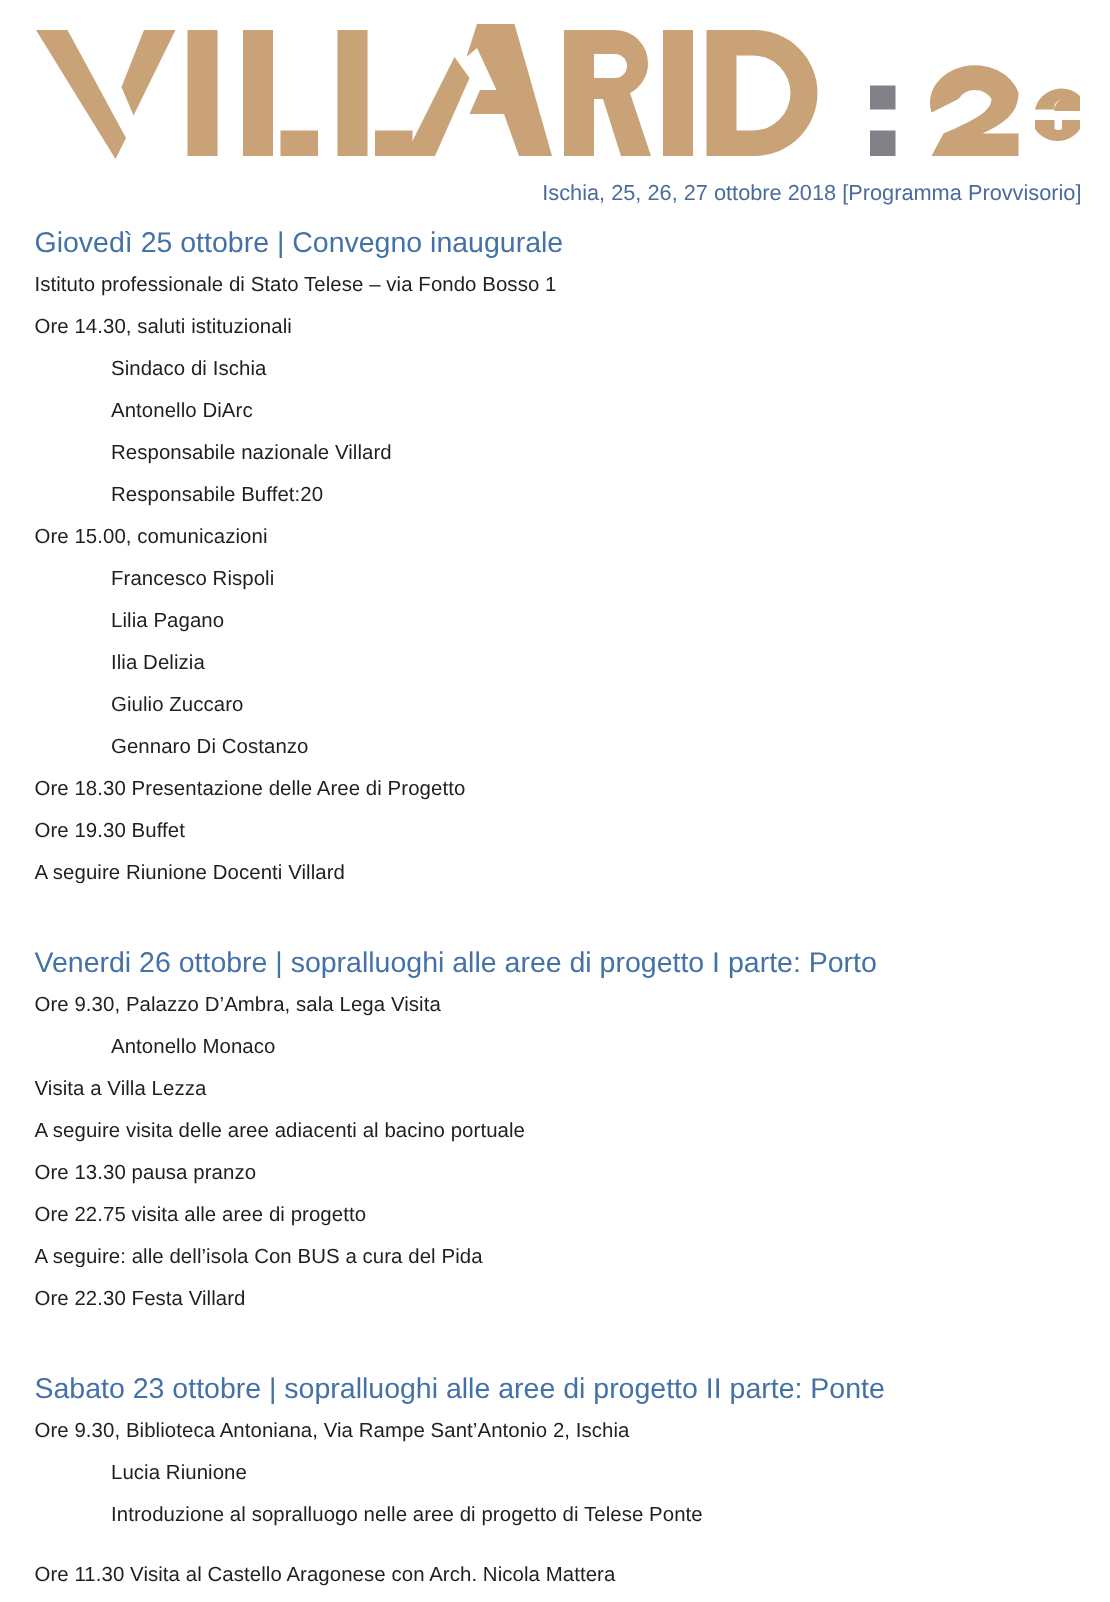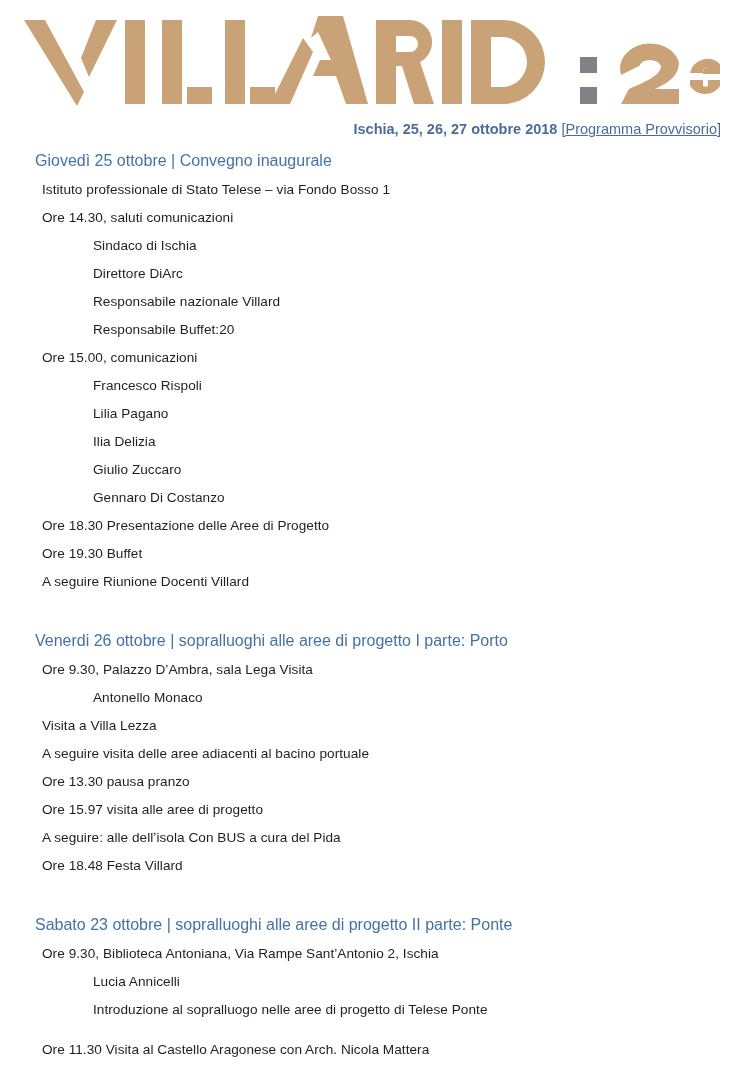--- a/index.html
+++ b/index.html
@@ -9,29 +9,29 @@
       color: #1a1a1a;
     }
     .logo {
       position: absolute; left: 22px; top: 16px; width: 700px; height: 92px;
     }
     .subtitle {
       position: absolute; right: 19px; top: 121px;
       font-size: 14.5px; white-space: nowrap; color: #4a6b9b;
       font-family: "Liberation Sans", sans-serif;
     }
-    .subtitle .bold { font-weight: bold; padding-left: 12px; }
-    .subtitle .light { font-weight: normal; text-decoration: underline; }
+    .subtitle .bold { font-weight: normal; padding-left: 12px; }
+    .subtitle .light { font-weight: normal; }
     .line {
       position: absolute; left: 23px; font-size: 13.6px; white-space: nowrap;
-      color: #1f1f1f; letter-spacing: 0.05px; margin-left: 19px;
+      color: #1f1f1f; letter-spacing: 0.05px;
     }
     .line.indent { left: 74px; }
     .heading {
-      position: absolute; left: 35px; font-size: 16px; white-space: nowrap;
+      position: absolute; left: 23px; font-size: 19px; white-space: nowrap;
       color: #4472a6;
     }
   </style>
 </head>
 <body>
 
 <svg class="logo" viewBox="22 16 700 92" xmlns="http://www.w3.org/2000/svg">
   <g fill="#c9a277">
 
     <polygon points="24,20 45,20 84,92 77,106"></polygon>
@@ -64,42 +64,42 @@
   </g>
 </svg>
 
 <div class="subtitle">
   <span class="bold">Ischia, 25, 26, 27 ottobre 2018</span>
   <span class="light">[Programma Provvisorio]</span>
 </div>
 
 <div class="heading" style="top:152px">Giovedì 25 ottobre | Convegno inaugurale</div>
 <div class="line" style="top:182px">Istituto professionale di Stato Telese – via Fondo Bosso 1</div>
-<div class="line" style="top:210px">Ore 14.30, saluti comunicazioni</div>
+<div class="line" style="top:210px">Ore 14.30, saluti istituzionali</div>
 <div class="line indent" style="top:238px">Sindaco di Ischia</div>
-<div class="line indent" style="top:266px">Direttore DiArc</div>
+<div class="line indent" style="top:266px">Antonello DiArc</div>
 <div class="line indent" style="top:294px">Responsabile nazionale Villard</div>
 <div class="line indent" style="top:322px">Responsabile Buffet:20</div>
 <div class="line" style="top:350px">Ore 15.00, comunicazioni</div>
 <div class="line indent" style="top:378px">Francesco Rispoli</div>
 <div class="line indent" style="top:406px">Lilia Pagano</div>
 <div class="line indent" style="top:434px">Ilia Delizia</div>
 <div class="line indent" style="top:462px">Giulio Zuccaro</div>
 <div class="line indent" style="top:490px">Gennaro Di Costanzo</div>
 <div class="line" style="top:518px">Ore 18.30 Presentazione delle Aree di Progetto</div>
 <div class="line" style="top:546px">Ore 19.30 Buffet</div>
 <div class="line" style="top:574px">A seguire Riunione Docenti Villard</div>
 
 <div class="heading" style="top:632px">Venerdi 26 ottobre | sopralluoghi alle aree di progetto I parte: Porto</div>
 <div class="line" style="top:662px">Ore 9.30, Palazzo D’Ambra, sala Lega Visita</div>
 <div class="line indent" style="top:690px">Antonello Monaco</div>
 <div class="line" style="top:718px">Visita a Villa Lezza</div>
 <div class="line" style="top:746px">A seguire visita delle aree adiacenti al bacino portuale</div>
 <div class="line" style="top:774px">Ore 13.30 pausa pranzo</div>
-<div class="line" style="top:802px">Ore 15.97 visita alle aree di progetto</div>
+<div class="line" style="top:802px">Ore 22.75 visita alle aree di progetto</div>
 <div class="line" style="top:830px">A seguire: alle dell’isola Con BUS a cura del Pida</div>
-<div class="line" style="top:858px">Ore 18.48 Festa Villard</div>
+<div class="line" style="top:858px">Ore 22.30 Festa Villard</div>
 
 <div class="heading" style="top:916px">Sabato 23 ottobre | sopralluoghi alle aree di progetto II parte: Ponte</div>
 <div class="line" style="top:946px">Ore 9.30, Biblioteca Antoniana, Via Rampe Sant’Antonio 2, Ischia</div>
-<div class="line indent" style="top:974px">Lucia Annicelli</div>
+<div class="line indent" style="top:974px">Lucia Riunione</div>
 <div class="line indent" style="top:1002px">Introduzione al sopralluogo nelle aree di progetto di Telese Ponte</div>
 <div class="line" style="top:1042px">Ore 11.30 Visita al Castello Aragonese con Arch. Nicola Mattera</div>
 
 </body></html>

